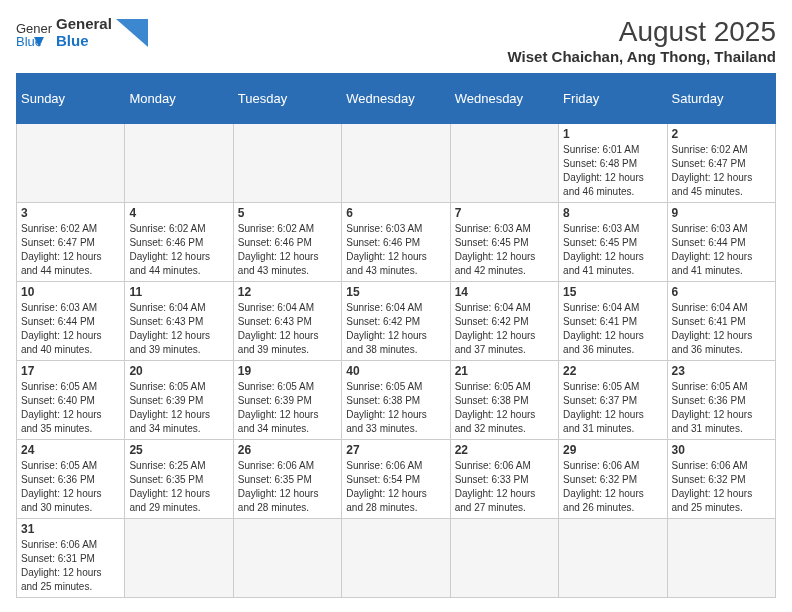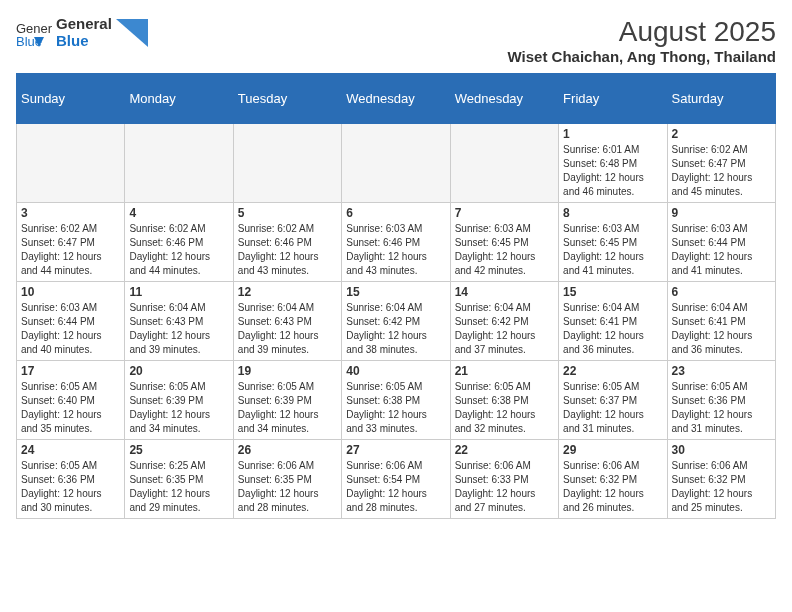--- a/index.html
+++ b/index.html
@@ -307,14 +307,28 @@
 Sunset: 6:32 PM
 Daylight: 12 hours and 26 minutes.</div>
         </td>
         <td>
           <span class="day-number">30</span>
           <div class="day-info">Sunrise: 6:06 AM
 Sunset: 6:32 PM
 Daylight: 12 hours and 25 minutes.</div>
         </td>
       </tr>
+      <tr class="week-row">
+        <td>
+          <span class="day-number">31</span>
+          <div class="day-info">Sunrise: 6:06 AM
+Sunset: 6:31 PM
+Daylight: 12 hours and 25 minutes.</div>
+        </td>
+        <td class="empty"></td>
+        <td class="empty"></td>
+        <td class="empty"></td>
+        <td class="empty"></td>
+        <td class="empty"></td>
+        <td class="empty"></td>
+      </tr>
     </tbody>
 </table>
 
 </body></html>

